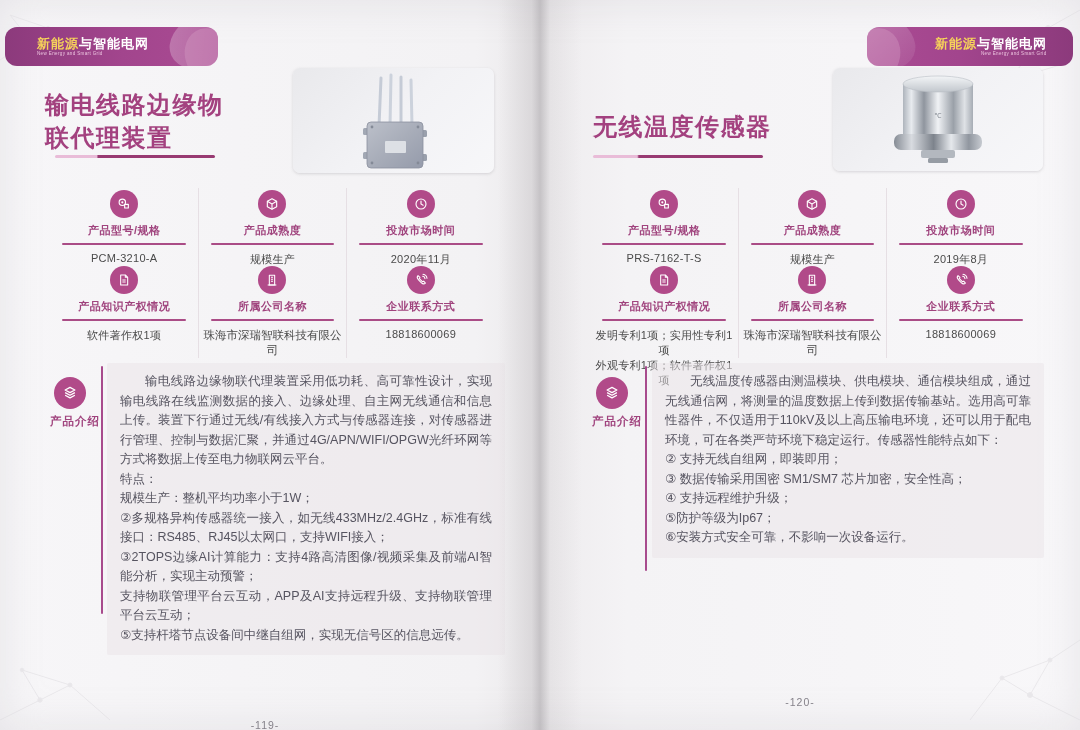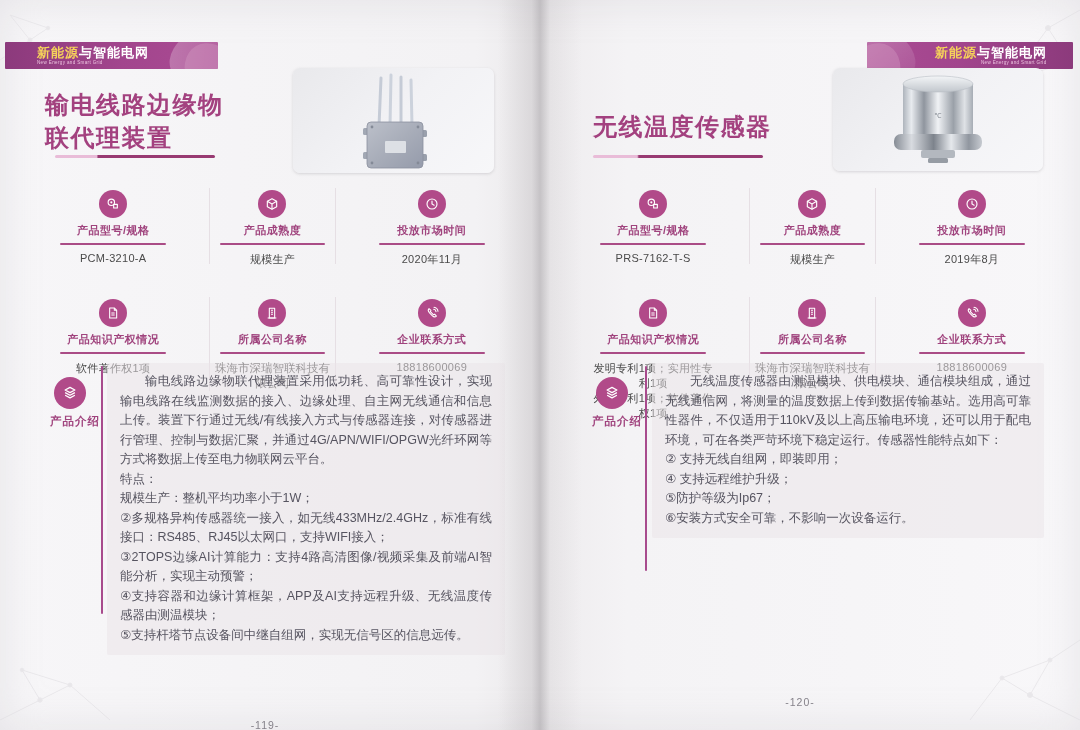--- a/index.html
+++ b/index.html
@@ -3,21 +3,21 @@
 <meta charset="utf-8">
 <style>
   html,body{margin:0;padding:0;}
   body{width:1080px;height:730px;overflow:hidden;font-family:"Liberation Sans","DejaVu Sans",sans-serif;}
   .stage{position:relative;width:1080px;height:730px;
     background:linear-gradient(90deg,#f7f6f8 0%,#f3f2f4 44%,#eceaec 49%,#efedef 52%,#f4f3f5 58%,#f8f7f9 100%);
     box-shadow:inset 0 0 40px rgba(180,176,182,0.25);}
   .fold-shadow{position:absolute;left:498px;top:0;width:84px;height:730px;pointer-events:none;
     background:linear-gradient(90deg,rgba(130,125,130,0) 0%,rgba(130,125,130,0.16) 40%,rgba(95,90,96,0.28) 50%,rgba(150,145,150,0.10) 62%,rgba(150,145,150,0) 100%);}
   
-  .banner{position:absolute;top:42px;height:27px;border-radius:1px;overflow:hidden;
+  .banner{position:absolute;top:27px;height:39px;border-radius:12px;overflow:hidden;
     background:linear-gradient(90deg,#8c3a7c 0%,#a2458d 55%,#aa4b93 100%);
     display:flex;flex-direction:column;justify-content:center;}
   .banner.left{left:5px;width:213px;padding-left:32px;box-sizing:border-box;}
   .banner.right{left:867px;width:206px;padding-right:26px;box-sizing:border-box;align-items:flex-end;text-align:right;
     background:linear-gradient(270deg,#8c3a7c 0%,#a2458d 55%,#aa4b93 100%);}
   .banner-title{font-size:13px;font-weight:bold;letter-spacing:1px;line-height:13px;}
   .banner-title .hl{color:#f5d25a;}
   .banner-title .rest{color:#ffffff;}
   .banner-sub{font-size:6px;transform:scale(0.75);transform-origin:left center;color:#ecc3df;line-height:7px;letter-spacing:0.5px;}
   .banner.right .banner-sub{transform-origin:right center;}
@@ -38,21 +38,21 @@
   .ul-l{left:55px;top:155px;width:160px;}
   .ul-r{left:593px;top:155px;width:170px;}
   
   .product-panel{position:absolute;top:68px;height:105px;border-radius:7px;
     background:linear-gradient(135deg,#e9e9ec 0%,#f2f2f5 50%,#f7f7f9 100%);
     box-shadow:0 1px 3px rgba(120,115,122,0.25);}
   .pp-l{left:293px;width:201px;}
   .pp-r{left:833px;width:210px;height:103px;}
   .product-panel svg{display:block;}
   
-  .info-grid{position:absolute;top:188px;width:445px;display:grid;grid-template-columns:1fr 1fr 1fr;grid-template-rows:76px 94px;gap:33px;}
+  .info-grid{position:absolute;top:188px;width:445px;display:grid;grid-template-columns:1fr 1fr 1fr;grid-template-rows:76px 94px;}
   .ig-l{left:50px;}
   .ig-r{left:590px;}
   .info-cell{text-align:center;padding-top:2px;}
   .info-cell.mid{border-left:1px solid #e6dfe4;border-right:1px solid #e6dfe4;}
   .icon-circle{width:28px;height:28px;border-radius:50%;background:#b14a89;margin:0 auto 5px auto;display:flex;align-items:center;justify-content:center;}
   .icon-circle svg{width:16px;height:16px;}
   .icon-circle.big{width:32px;height:32px;}
   .icon-circle.big svg{width:18px;height:18px;}
   .info-label{font-size:11px;font-weight:bold;color:#a0447e;letter-spacing:0.5px;}
   .info-line{width:84%;height:2px;background:#aa4c86;margin:5px auto 7px auto;border-radius:1px;}
@@ -239,21 +239,21 @@
     <div class="intro-label">产品介绍</div>
   </div>
   <div class="intro-vline vl-l"></div>
   <div class="intro-box ib-l">
     <div class="para">输电线路边缘物联代理装置采用低功耗、高可靠性设计，实现输电线路在线监测数据的接入、边缘处理、自主网无线通信和信息上传。装置下行通过无线/有线接入方式与传感器连接，对传感器进行管理、控制与数据汇聚，并通过4G/APN/WIFI/OPGW光纤环网等方式将数据上传至电力物联网云平台。</div>
     <div class="feat-line">特点：</div>
     <div>
         <div class="feat-line">规模生产：整机平均功率小于1W；</div>
         <div class="feat-line">②多规格异构传感器统一接入，如无线433MHz/2.4GHz，标准有线接口：RS485、RJ45以太网口，支持WIFI接入；</div>
         <div class="feat-line">③2TOPS边缘AI计算能力：支持4路高清图像/视频采集及前端AI智能分析，实现主动预警；</div>
-        <div class="feat-line">④支持容器和边缘计算框架，APP及AI支持远程升级、无线温度传感器由测温模块；</div>
+        <div class="feat-line">支持物联管理平台云互动，APP及AI支持远程升级、支持物联管理平台云互动；</div>
         <div class="feat-line">⑤支持杆塔节点设备间中继自组网，实现无信号区的信息远传。</div>
       </div>
   </div>
 
   <div class="page-num pn-l">-119-</div>
 
   <div class="banner right">
     <div class="banner-title">
       <span class="hl">新能源</span><span class="rest">与智能电网</span>
     </div>
@@ -378,20 +378,21 @@
           <path d="M5.5 11.5l6.5 3.5 6.5-3.5M5.5 15l6.5 3.5 6.5-3.5"></path>
         </svg>
     </div>
     <div class="intro-label">产品介绍</div>
   </div>
   <div class="intro-vline vl-r"></div>
   <div class="intro-box ib-r">
     <div class="para">无线温度传感器由测温模块、供电模块、通信模块组成，通过无线通信网，将测量的温度数据上传到数据传输基站。选用高可靠性器件，不仅适用于110kV及以上高压输电环境，还可以用于配电环境，可在各类严苛环境下稳定运行。传感器性能特点如下：</div>
     <div>
         <div class="feat-line">② 支持无线自组网，即装即用；</div>
+        <div class="feat-line">③ 数据传输采用国密 SM1/SM7 芯片加密，安全性高；</div>
         <div class="feat-line">④ 支持远程维护升级；</div>
         <div class="feat-line">⑤防护等级为Ip67；</div>
         <div class="feat-line">⑥安装方式安全可靠，不影响一次设备运行。</div>
       </div>
   </div>
 
   <div class="page-num pn-r">-120-</div>
 
   <div class="fold-shadow"></div>
 </div>

